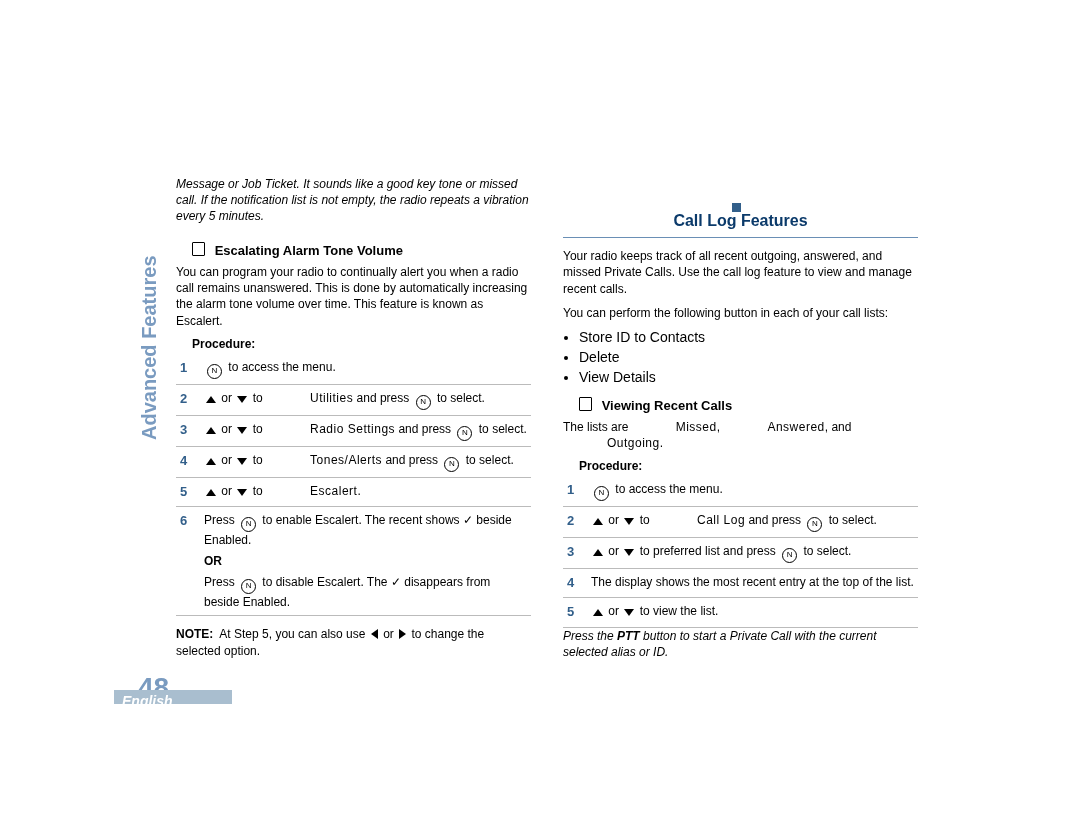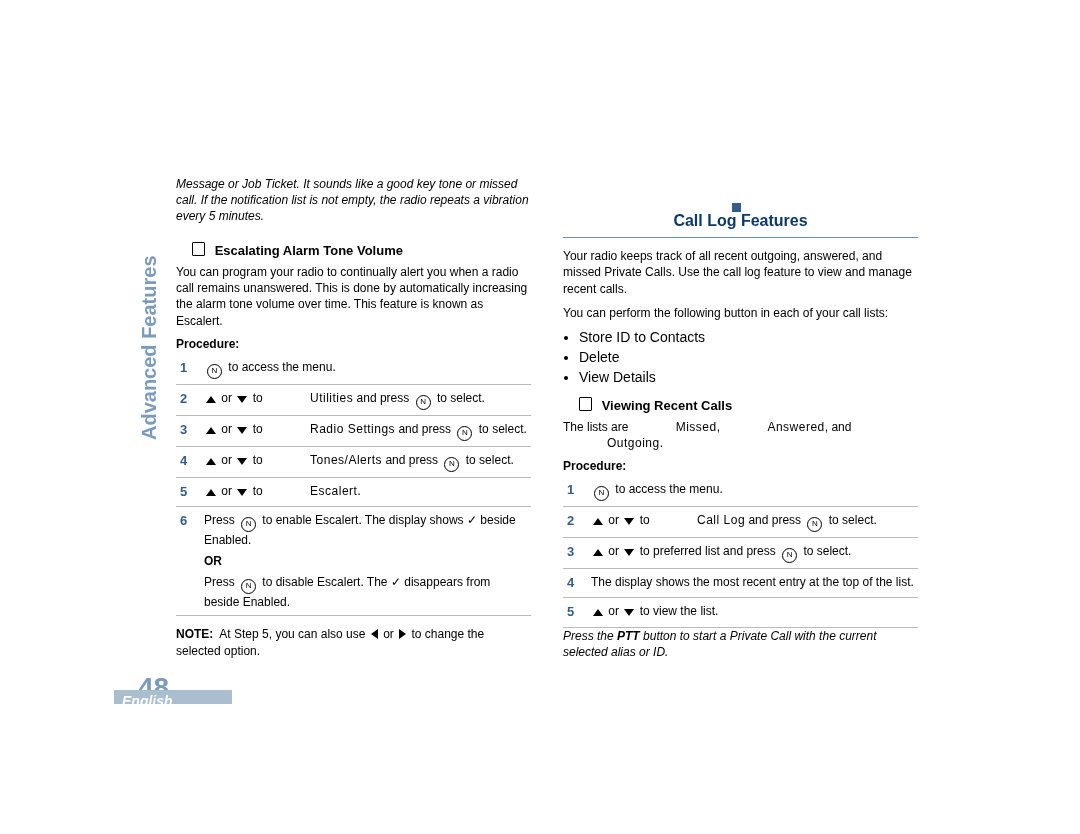--- a/index.html
+++ b/index.html
@@ -58,21 +58,21 @@
     align-items:center;
     border-bottom:1px solid #6a8fb5;
     padding-bottom:3px;
     margin-bottom:10px;
     flex-direction:column;
   }
   .section-head-row .sq{
     width:9px;height:9px;background:#325f8a;margin-right:8px;
   }
   .body-text { font-size:12px; line-height:1.35; margin-bottom:8px;}
-  .proc-label{font-weight:bold;font-size:12px;margin:8px 0 3px 0;}
+  .proc-label{font-weight:bold;font-size:12px;margin:8px 0 3px 16px;}
   .steps{border-collapse:collapse;width:100%;}
   .steps td{border-bottom:1px solid #bbb;padding:5px 4px;vertical-align:top;font-size:12px;line-height:1.4;}
   .steps td.num{width:16px;font-weight:bold;color:#325f8a;font-size:13px;}
   .mono{font-family:Liberation Sans, sans-serif;letter-spacing:0.5px;margin-left:44px;}
   .circled{
     display:inline-block;width:13px;height:13px;border:1px solid #000;border-radius:50%;
     font-size:8px;line-height:12px;text-align:center;vertical-align:-2px;margin:0 3px;
     font-family:Arial;
   }
   .tri-up, .tri-down, .tri-left, .tri-right{
@@ -170,21 +170,21 @@
       </tr>
       <tr>
         <td class="num">5</td>
         <td>
           <span class="tri-up"></span> or <span class="tri-down"></span> to <span class="mono">Escalert</span><span>.</span>
         </td>
       </tr>
       <tr>
         <td class="num">6</td>
         <td>
-          <span>Press </span><span class="circled">N</span><span> to enable Escalert. The display shows </span><span class="check">✓</span><span> beside Enabled.</span>
+          <span>Press </span><span class="circled">N</span><span> to enable Escalert. The recent shows </span><span class="check">✓</span><span> beside Enabled.</span>
           <div style="font-weight:bold;margin:4px 0;">OR</div>
           <span>Press </span><span class="circled">N</span><span> to disable Escalert. The </span><span class="check">✓</span><span> disappears from beside Enabled.</span>
         </td>
       </tr>
     </tbody>
       </table>
 
     <div class="note-row">
       <b>NOTE:</b>&nbsp;
       <span>At Step 5, you can also use </span><span class="tri-left"></span><span> or </span><span class="tri-right"></span><span> to change the selected option.</span>

